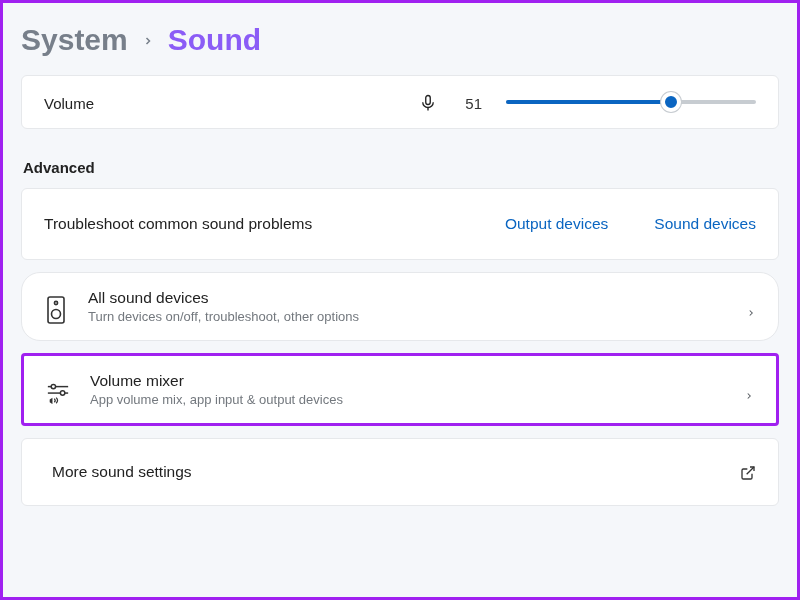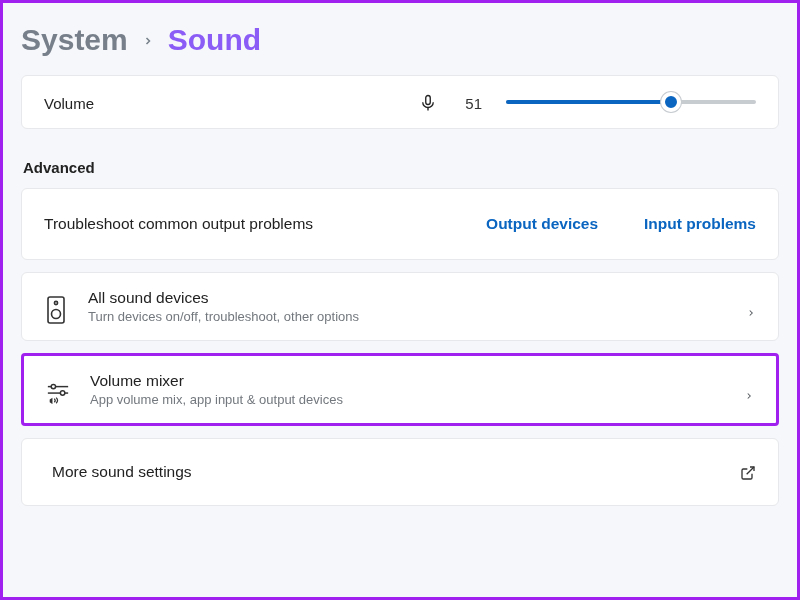--- a/index.html
+++ b/index.html
@@ -17,22 +17,22 @@
     .mic { width: 18px; height: 18px; display: inline-flex; }
     .vol-num { font-size: 15px; color: #333; margin: 0 6px 0 10px; }
     .slider { position: relative; width: 250px; height: 20px; display: flex; align-items: center; }
     .track { position: absolute; height: 4px; background: #c7ccd1; width: 100%; border-radius: 2px; }
     .track-fill { position: absolute; height: 4px; background: #0a65c1; width: 69%; border-radius: 2px; }
     .knob { position: absolute; left: 66%; top: 50%; transform: translate(-50%,-50%); width: 20px; height: 20px; background: #0a65c1; border: 4px solid #fff; border-radius: 50%; box-shadow: 0 0 0 1px #c7ccd1; }
     .section-title { font-size: 15px; font-weight: 600; color: #222; margin: 30px 0 12px 2px; }
     .troubleshoot-card { justify-content: space-between; padding: 26px 22px; }
     .troubleshoot-card .label { font-size: 15.5px; color: #222; }
     .links { display: flex; gap: 46px; }
-    .links span { font-size: 15.5px; color: #0a65c1; font-weight: bold; }
-    .row-card { gap: 20px; padding: 16px 22px; margin-top: 12px; }
+    .links span { font-size: 15.5px; color: #0a65c1; }
+    .row-card { gap: 20px; padding: 16px 22px; margin-top: 12px; border-radius: 19px; }
     .row-icon { width: 24px; height: 28px; flex: 0 0 auto; display: flex; align-items: center; justify-content: center; }
     .row-text { flex: 1; }
     .row-text .title { font-size: 15.5px; color: #222; }
     .row-text .sub { font-size: 13px; color: #73787e; margin-top: 2px; }
     .chev { color: #53585e; font-size: 16px; }
     .highlight { border: 3px solid #a020f0; border-radius: 4px; }
     .more-card { margin-top: 12px; justify-content: space-between; padding: 24px 22px; }
     .open-icon { width: 16px; height: 16px; display: inline-flex; }
   </style>
 </head>
@@ -65,24 +65,24 @@
       <div class="slider">
         <div class="track"></div>
         <div class="track-fill"></div>
         <div class="knob"></div>
       </div>
     </div>
 
     <div class="section-title">Advanced</div>
 
     <div class="card troubleshoot-card">
-      <span class="label">Troubleshoot common output problems</span>
+      <span class="label">Troubleshoot common sound problems</span>
       <div class="links">
         <span>Output devices</span>
-        <span>Input problems</span>
+        <span>Sound devices</span>
       </div>
     </div>
 
     <div class="card row-card">
       <span class="row-icon">
         <svg viewBox="0 0 24 30" fill="none" stroke="#333" stroke-width="1.6">
           <rect x="4" y="2" width="16" height="26" rx="2"></rect>
           <circle cx="12" cy="8" r="1.6"></circle>
           <circle cx="12" cy="19" r="4.5"></circle>
         </svg>

